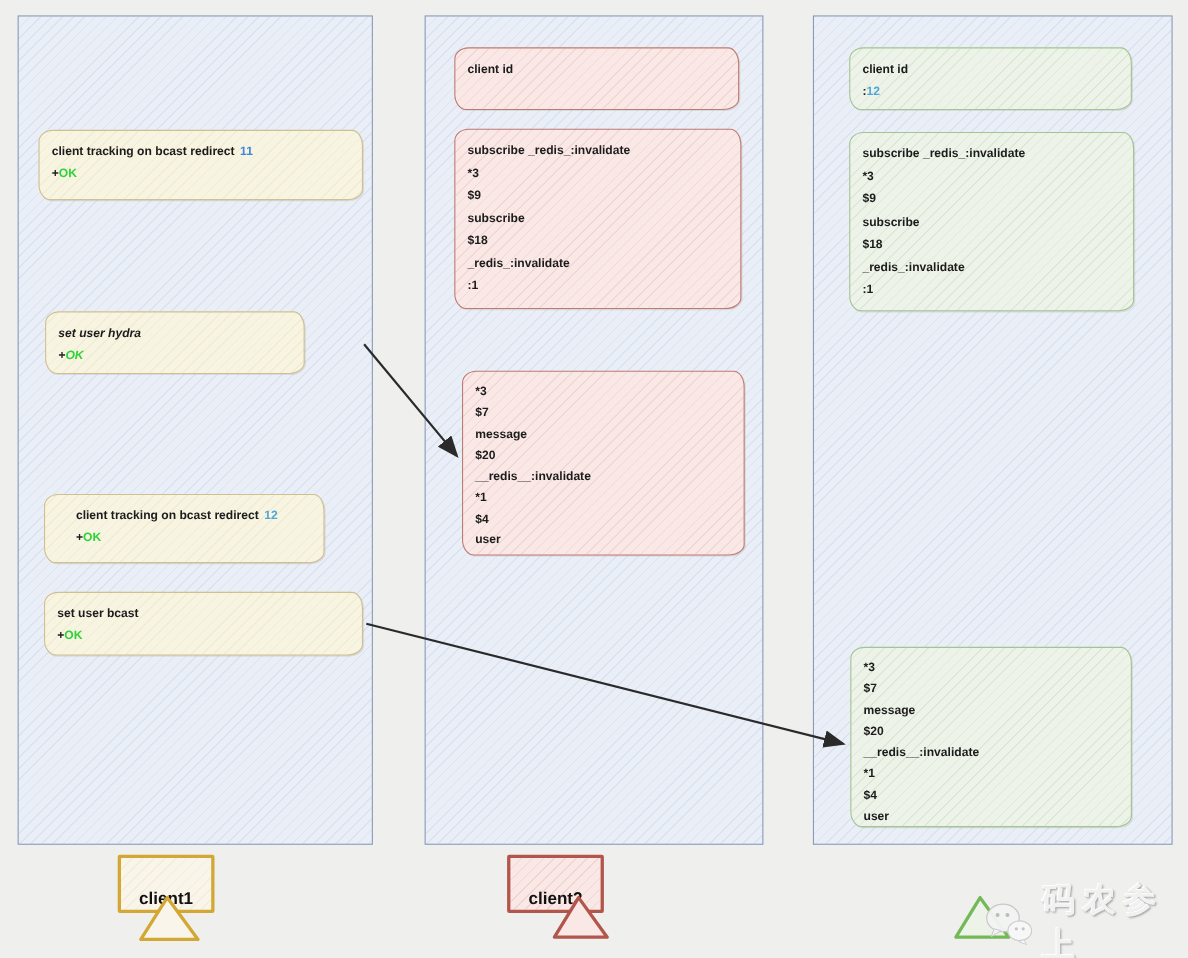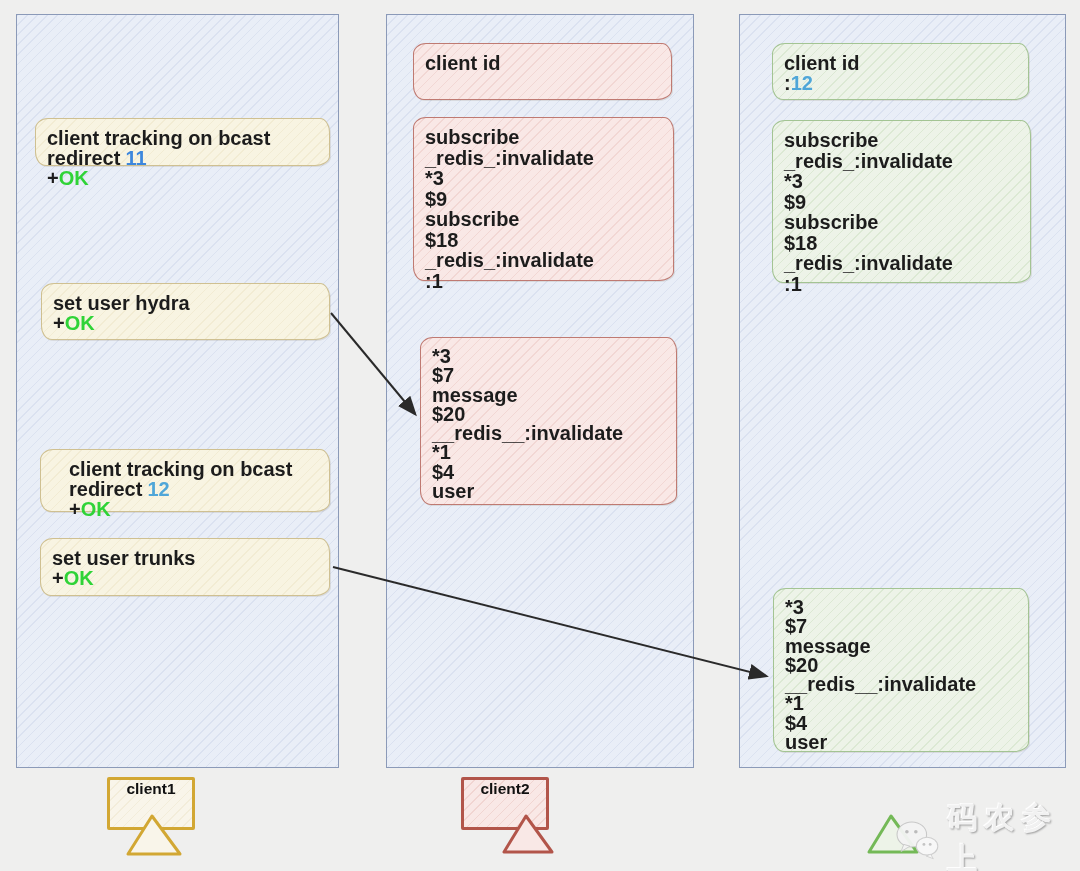--- a/index.html
+++ b/index.html
@@ -19,53 +19,53 @@
   .lane1{left:16px;width:323px;}
   .lane2{left:386px;width:308px;}
   .lane3{left:739px;width:327px;}
 
   
   .note{
     position:absolute;box-sizing:border-box;
     border:1.8px solid;
     border-radius:13px 10px 15px 11px / 11px 15px 10px 14px;
     padding:9px 11px 6px 11px;
-    font-weight:bold;font-size:20px;line-height:20px;
+    font-weight:bold;font-size:11px;line-height:20px;
     box-shadow:1px 1px 0 rgba(120,110,80,0.15);
   }
   .cream{background-color:#f8f4e2;border-color:#cfc091;
     background-image:repeating-linear-gradient(135deg, rgba(206,186,120,0.14) 0 1px, transparent 1px 7px);}
   .pink{background-color:#f9e8e6;border-color:#bf7a72;
     background-image:repeating-linear-gradient(135deg, rgba(205,125,115,0.16) 0 1px, transparent 1px 7px);}
   .green{background-color:#edf3e8;border-color:#a3c493;
     background-image:repeating-linear-gradient(135deg, rgba(130,180,105,0.16) 0 1px, transparent 1px 7px);}
 
   
-  .c1b1{left:35px;top:118px;width:295px;height:48px;}
-  .c1b2{left:41px;top:283px;width:289px;height:57px;}
-  .c1b3{left:40px;top:449px;width:290px;height:63px;padding-left:28px;}
+  .c1b1{left:35px;top:118px;width:295px;height:64px;}
+  .c1b2{left:41px;top:283px;width:236px;height:57px;font-style:italic;}
+  .c1b3{left:40px;top:449px;width:255px;height:63px;padding-left:28px;}
   .c1b4{left:40px;top:538px;width:290px;height:58px;}
   .c2b1{left:413px;top:43px;width:259px;height:57px;}
   .c2b2{left:413px;top:117px;width:261px;height:164px;line-height:20.5px;}
   .c2b3{left:420px;top:337px;width:257px;height:168px;line-height:19.3px;}
   .c3b1{left:772px;top:43px;width:257px;height:57px;}
   .c3b2{left:772px;top:120px;width:259px;height:163px;line-height:20.5px;}
   .c3b3{left:773px;top:588px;width:256px;height:164px;line-height:19.3px;}
 
   .num{margin-left:5px;}
   .blue11{color:#3d87dd;}
   .blue12{color:#4fa6d8;}
   .okgreen{color:#2fd337;}
   .plus{color:#1c1c1c;}
 
   
   .monitor{
     position:absolute;box-sizing:border-box;width:88px;height:53px;
     border:3px solid;border-radius:2px;
-    display:flex;align-items:flex-start;justify-content:center;
+    display:flex;align-items:flex-end;justify-content:center;
     font-weight:bold;font-size:15.5px;color:#111;z-index:3;
   }
   .mon1{left:107px;top:777px;border-color:#d2a733;background-color:#f9f5ea;
     background-image:repeating-linear-gradient(135deg, rgba(206,186,120,0.14) 0 1px, transparent 1px 7px);}
   .mon2{left:461px;top:777px;border-color:#b2554a;background-color:#f9e8e6;
     background-image:repeating-linear-gradient(135deg, rgba(205,125,115,0.18) 0 1px, transparent 1px 7px);}
   .mon3{left:847px;top:777px;border-color:#74b957;background-color:#edf3e8;
     background-image:repeating-linear-gradient(135deg, rgba(130,180,105,0.18) 0 1px, transparent 1px 7px);}
   .stand{position:absolute;z-index:4;}
 
@@ -101,21 +101,21 @@
     <div><span>set user hydra</span></div>
     <div><span class="plus">+</span><span class="okgreen">OK</span></div>
   </div>
 
   <div class="note cream c1b3">
     <div><span>client tracking on bcast redirect</span><span class="num blue12">12</span></div>
     <div><span class="plus">+</span><span class="okgreen">OK</span></div>
   </div>
 
   <div class="note cream c1b4">
-    <div><span>set user trunks</span></div>
+    <div><span>set user bcast</span></div>
     <div><span class="plus">+</span><span class="okgreen">OK</span></div>
   </div>
 
   <div class="note pink c2b1">
     <div>client id</div>
   </div>
 
   <div class="note pink c2b2">
     <div>subscribe _redis_:invalidate</div>
     <div>*3</div>

